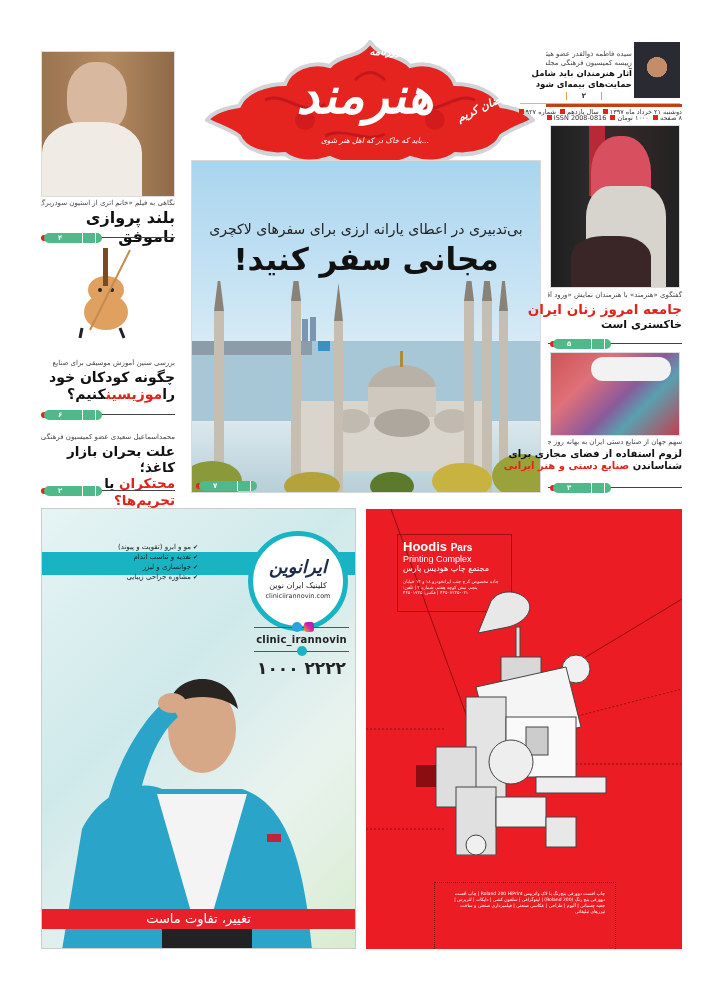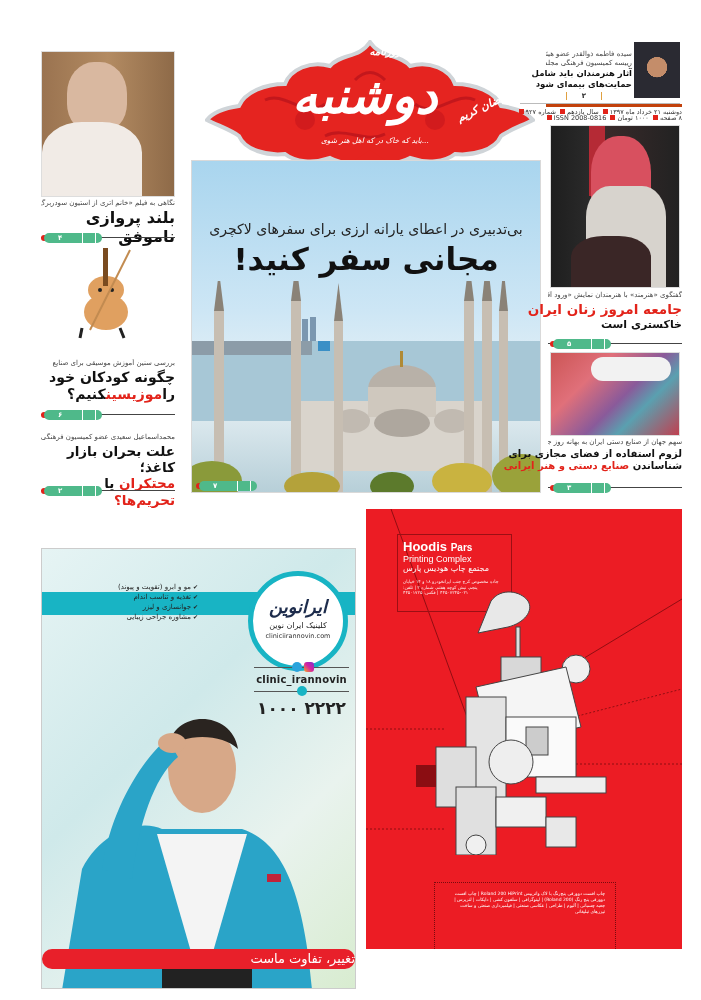--- a/index.html
+++ b/index.html
@@ -30,35 +30,35 @@
   .pagebar .pill { position: absolute; top: 0; height: 10px; background: #4fb98a; border-radius: 5px; display: flex; align-items: center; font-size: 7px; color: #fff; font-weight: bold; }
   .pagebar .pill .num { width: 36px; text-align: center; }
   .pagebar .pill .seg { width: 1px; height: 10px; background: #fff; margin: 0 6px; }
   .pagebar .dot { position: absolute; top: 2px; width: 6px; height: 6px; border-radius: 50%; background: #e2231a; }
 
   .meta { font-size: 6.5px; color: #333; direction: rtl; text-align: right; white-space: nowrap; }
   .meta .sq { display: inline-block; width: 5px; height: 5px; background: #e2231a; margin: 0 2px; }
 
   
   .ad-left { left: 41px; top: 508px; width: 315px; height: 441px; overflow: hidden; border: 1px solid #ccc;
-    background: linear-gradient(135deg, #e6f4f4 0%, #cfe9ea 40%, #e9f3ee 70%, #d8ecd0 100%); margin-top: 40px; }
+    background: linear-gradient(135deg, #e6f4f4 0%, #cfe9ea 40%, #e9f3ee 70%, #d8ecd0 100%); }
   .ad-left .stripe { position: absolute; left: 0; right: 0; top: 43px; height: 23px; background: #18b4c4; }
   .ad-left .circle { position: absolute; left: 206px; top: 22px; width: 100px; height: 100px; border-radius: 50%; background: #fff; border: 5px solid #18b4c4; text-align: center; }
   .ad-left .circle .logo { margin-top: 20px; font-size: 18px; font-style: italic; font-weight: bold; color: #1d2c4c; font-family: "DejaVu Serif", serif; }
   .ad-left .circle .fa { font-size: 8px; color: #222; margin-top: 4px; direction: rtl; }
   .ad-left .circle .url { font-size: 6.5px; color: #333; margin-top: 2px; }
   .ad-left .services { position: absolute; left: 46px; top: 33px; width: 110px; font-size: 7px; color: #222; direction: rtl; text-align: right; line-height: 10px; }
   .ad-left .services li { list-style: none; }
   .ad-left .services li::before { content: "✔ "; font-size: 6px; }
   .ad-left .social { position: absolute; left: 212px; top: 112px; width: 95px; text-align: center; }
   .ad-left .social .rule { height: 1px; background: #555; position: relative; margin: 6px 0; }
   .ad-left .social .handle { font-size: 10px; color: #222; font-weight: bold; letter-spacing: 0.2px; }
   .ad-left .social .phone { font-size: 17px; font-weight: bold; color: #222; letter-spacing: 1px; direction: rtl; }
   .ad-left .ico { position: absolute; top: -5px; width: 10px; height: 10px; border-radius: 3px; }
-  .ad-left .band { position: absolute; left: 0; right: 0; top: 400px; height: 20px; background: #e8202a; color: #fff; font-size: 13px; direction: rtl; line-height: 20px; border-radius: 10px; }
+  .ad-left .band { position: absolute; left: 0; right: 0; top: 400px; height: 20px; background: #e8202a; color: #fff; font-size: 13px; text-align: center; direction: rtl; line-height: 20px; }
 
   
   .ad-right { left: 366px; top: 509px; width: 316px; height: 440px; background: #ec1c24; overflow: hidden; }
   .ad-right .box { position: absolute; left: 31px; top: 25px; width: 115px; height: 78px; border: 1px solid #9c0f14; color: #fff; padding: 4px 5px; }
   .ad-right .box .t1 { font-size: 13px; font-weight: bold; font-family: "Liberation Sans", sans-serif; }
   .ad-right .box .t1 span { font-size: 10px; }
   .ad-right .box .t2 { font-size: 9px; font-family: "Liberation Sans", sans-serif; }
   .ad-right .box .t3 { font-size: 8px; direction: rtl; text-align: left; }
   .ad-right .box .t4 { font-size: 4.5px; direction: rtl; text-align: left; margin-top: 6px; line-height: 5.5px; opacity: 0.9; }
   .ad-right .tag { position: absolute; left: 0; right: 0; top: 355px; text-align: center; font-family: "Liberation Sans", sans-serif; font-size: 11px; color: #1a1a1a; }
@@ -71,21 +71,21 @@
 <div class="abs masthead-line" style="left:520px; width:160px;"></div>
 <div class="abs masthead">
   <svg viewBox="0 0 330 128">
     <path d="M165 2 C175 18 195 14 205 26 C225 20 245 30 250 44 C270 44 290 52 296 66 C310 68 322 72 328 80 C316 86 304 90 296 96 C290 110 268 116 250 114 C240 122 222 124 205 118 C190 126 175 124 165 128 C155 124 140 126 125 118 C108 124 90 122 80 114 C62 116 40 110 34 96 C26 90 14 86 2 80 C8 72 20 68 34 66 C40 52 60 44 80 44 C85 30 105 20 125 26 C135 14 155 18 165 2 Z" fill="#e52420" stroke="#cfd4d8" stroke-width="4"></path>
     <path d="M60 60 C80 50 100 80 120 64 M210 64 C230 80 250 50 270 60 M120 96 C140 86 160 104 180 94 M150 40 C160 30 170 30 180 40" stroke="#b5121b" stroke-width="3" fill="none" opacity="0.7"></path>
     <circle cx="100" cy="80" r="10" fill="#c4161c" opacity="0.6"></circle>
     <circle cx="230" cy="80" r="10" fill="#c4161c" opacity="0.6"></circle>
     <path d="M150 120 L165 110 L180 120 L165 128 Z" fill="#e52420"></path>
   </svg>
   <div class="abs ctr" style="left:140px; top:6px; width:80px; font-size:10px; font-weight:bold; color:#fff; direction:rtl; font-family:'DejaVu Serif', serif; font-style:italic;">روزنامه</div>
-  <div class="abs ctr" style="left:40px; top:26px; width:240px; font-size:50px; font-weight:bold; color:#fff; direction:rtl; font-family:'DejaVu Serif', serif; font-style:italic; line-height:60px;">دوشنبه</div>
+  <div class="abs ctr" style="left:40px; top:26px; width:240px; font-size:50px; font-weight:bold; color:#fff; direction:rtl; font-family:'DejaVu Serif', serif; font-style:italic; line-height:60px;">هنرمند</div>
   <div class="abs" style="left:250px; top:60px; font-size:11px; color:#fff; font-weight:bold; direction:rtl; transform:rotate(-25deg); font-family:'DejaVu Serif', serif; font-style:italic;">رمضان کریم</div>
   <div class="abs ctr" style="left:90px; top:96px; width:160px; font-size:7.5px; color:#fff; direction:rtl; font-style:italic;">...باید که خاک در که اهل هنر شوی</div>
 </div>
 
 <div class="abs" style="left:546px; top:42px; width:136px; height:58px;">
   <div class="abs photo" style="left:88px; top:0; width:46px; height:56px; border:none; background:radial-gradient(circle at 50% 45%, #c48d6a 0 26%, #2a2a32 27% 100%);"></div>
   <div class="abs caption" style="right:50px; top:8px; width:86px;">سیده فاطمه ذوالقدر عضو هیئت</div>
   <div class="abs caption" style="right:50px; top:17px; width:86px;">رییسه کمیسیون فرهنگی مجلس</div>
   <div class="abs headline" style="right:50px; top:26px; width:90px; font-size:8.5px; white-space:nowrap;">آثار هنرمندان باید شامل</div>
   <div class="abs headline" style="right:50px; top:37px; width:90px; font-size:8.5px; white-space:nowrap;">حمایت‌های بیمه‌ای شود</div>

